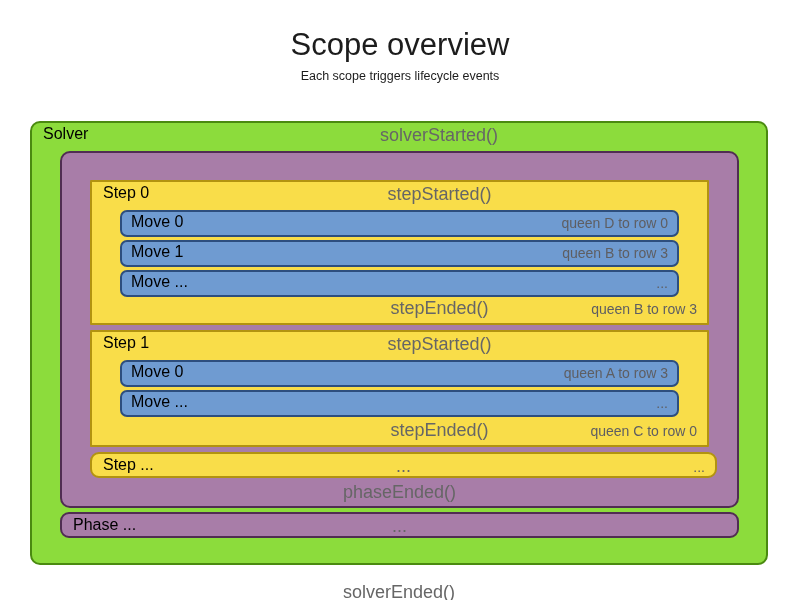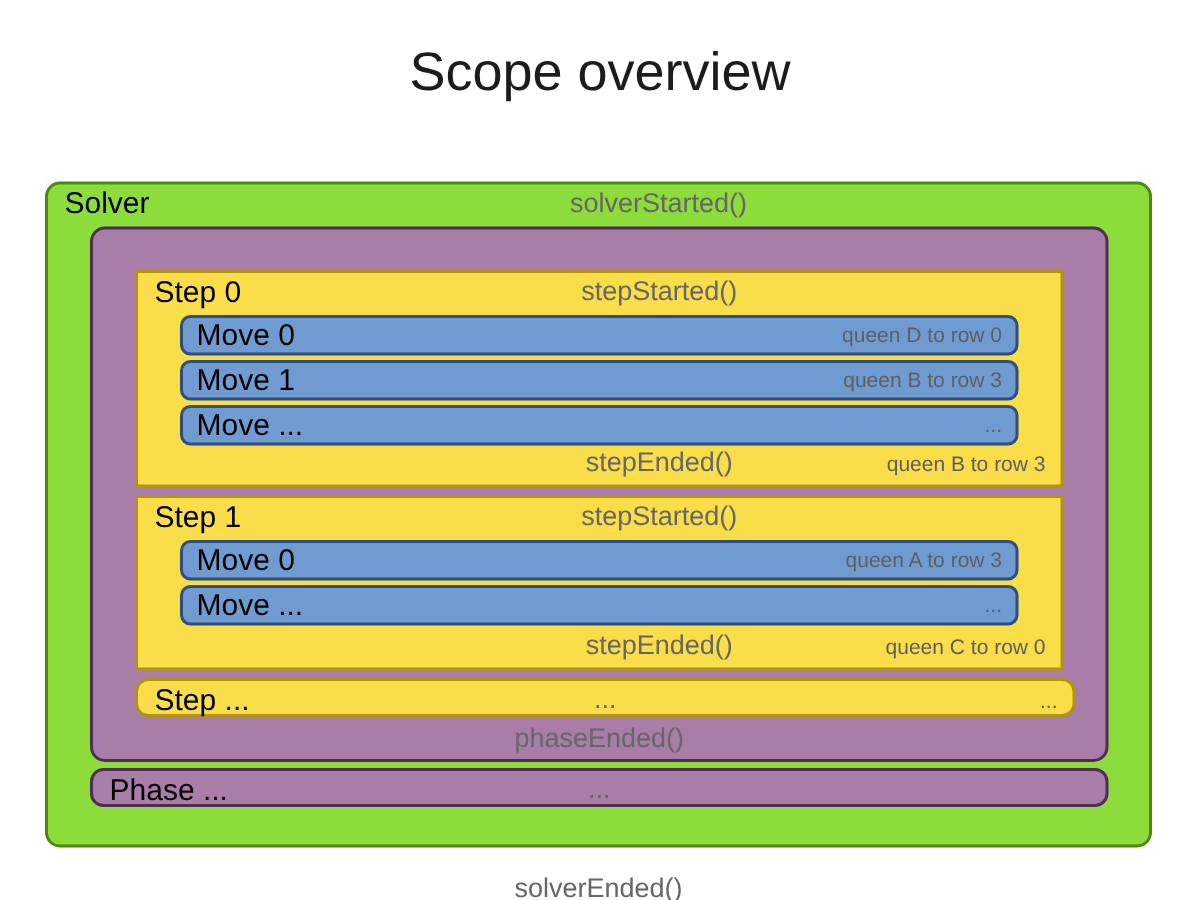--- a/index.html
+++ b/index.html
@@ -1,40 +1,40 @@
 <!DOCTYPE html>
 <html style="--green: #8cdc3c; --green_border: #4a8a10; --purple: #a87da8; --purple_border: #502d52; --yellow: #f9dd49; --yellow_border: #b29310; --blue: #6f9bd1; --blue_border: #2d4e7e; --event_text: #666666; --detail_text: #5e5e62;"><head>
 <meta charset="utf-8">
 <style>
   html,body{margin:0;padding:0;background:#ffffff;}
   .canvas{
     position:relative;width:800px;height:600px;background:#ffffff;overflow:hidden;
     font-family:"Liberation Sans",sans-serif;
   }
   .title{position:absolute;top:27px;left:0;width:100%;text-align:center;
-    font-size:36px;color:#1c1c1c;letter-spacing:0;}
+    font-size:31px;color:#1c1c1c;letter-spacing:0;}
   .subtitle{position:absolute;top:69px;left:0;width:100%;text-align:center;
     font-size:12.5px;color:#1c1c1c;}
 
   .box{box-sizing:border-box;position:absolute;}
   .solver{left:30px;top:121px;width:738px;height:444px;
     background:var(--green);border:2px solid var(--green_border);border-radius:10px;}
   .phase0{left:28px;top:28px;width:679px;height:357px;
     background:var(--purple);border:2px solid var(--purple_border);border-radius:10px;}
   .step{left:28px;width:619px;background:var(--yellow);
     border:2px solid var(--yellow_border);border-radius:1px;}
   .step0{top:27px;height:145px;}
   .step1{top:177px;height:117px;}
   .stepmore{left:28px;top:299px;width:627px;height:26px;background:var(--yellow);
     border:2px solid var(--yellow_border);border-radius:9px;}
   .phasemore{left:28px;top:389px;width:679px;height:26px;background:var(--purple);
     border:2px solid var(--purple_border);border-radius:9px;}
 
   .hdr{position:absolute;left:0;top:0;width:100%;height:28px;}
-  .lbl{position:absolute;left:11px;top:2px;font-size:20px;color:#000000;white-space:nowrap;}
+  .lbl{position:absolute;left:11px;top:2px;font-size:16px;color:#000000;white-space:nowrap;}
   .evt{position:absolute;left:0;top:2px;width:100%;text-align:center;
     font-size:18px;color:var(--event_text);white-space:nowrap;padding-left:40px;}
   .detail{position:absolute;right:10px;top:5px;font-size:14px;
     color:var(--detail_text);white-space:nowrap;}
 
   .moves{position:absolute;left:28px;top:28px;width:559px;}
   .move{box-sizing:border-box;position:relative;height:27px;margin-bottom:3px;
     background:var(--blue);border:2px solid var(--blue_border);border-radius:7px;}
   .move .lbl{top:1px;left:9px;}
   .move .detail{top:3px;right:9px;}
@@ -50,20 +50,21 @@
   .phase-ended{position:absolute;left:0;top:329px;width:100%;text-align:center;
     font-size:18px;color:var(--event_text);}
   .solver-ended{position:absolute;left:0;top:419px;width:100%;text-align:center;
     font-size:18px;color:var(--event_text);margin-top:40px;}
 </style>
 </head>
 <body>
 
 <div class="canvas">
   <div class="title">Scope overview</div>
+  <div class="subtitle">Each scope triggers lifecycle events</div>
 
   <div class="box solver">
     <div class="hdr">
       <span class="lbl">Solver</span>
       <span class="evt">solverStarted()</span>
     </div>
 
     <div class="box phase0">
 
       <div class="box step step0">

